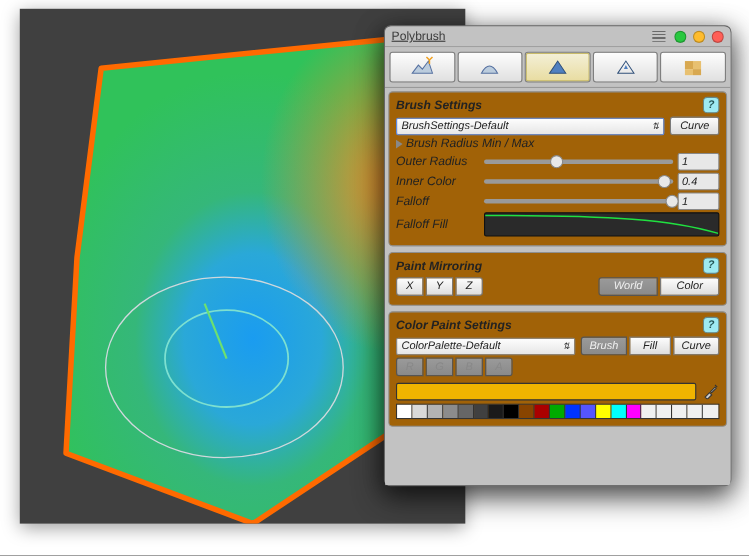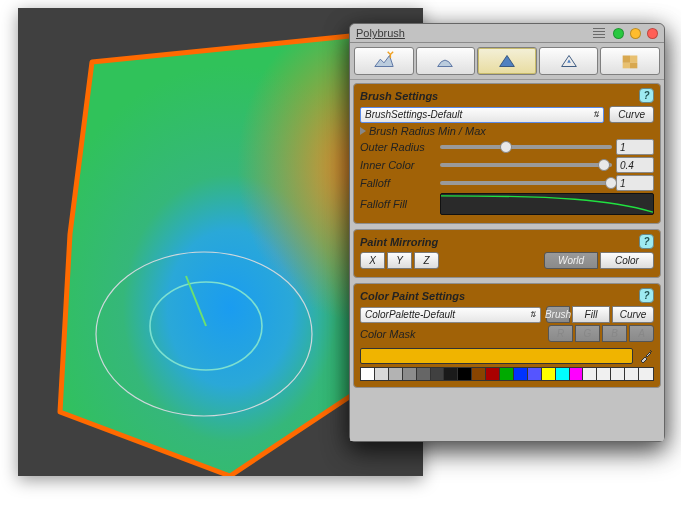--- a/index.html
+++ b/index.html
@@ -366,33 +366,32 @@
       <div class="section-head">
         <span>Color Paint Settings</span>
         <span class="help-icon">?</span>
       </div>
       <div class="row">
         <div class="popup" style="border-color:#888">
           <span>ColorPalette-Default</span>
           <span class="chev">⇅</span>
         </div>
         <div class="btn-group">
-          <div class="btn active" style="width:24px">
+          <div class="btn active" style="width:42px">
               <span>Brush</span>
             </div>
           <div class="btn" style="width:38px">
               <span>Fill</span>
             </div>
           <div class="btn" style="width:42px">
               <span>Curve</span>
             </div>
         </div>
       </div>
       <div class="row">
-        <label style="flex:1">Color Mask</label>
         <div class="btn-group">
           <div class="btn mini active disabled">
               <span>R</span>
             </div>
           <div class="btn mini active disabled">
               <span>G</span>
             </div>
           <div class="btn mini active disabled">
               <span>B</span>
             </div>

